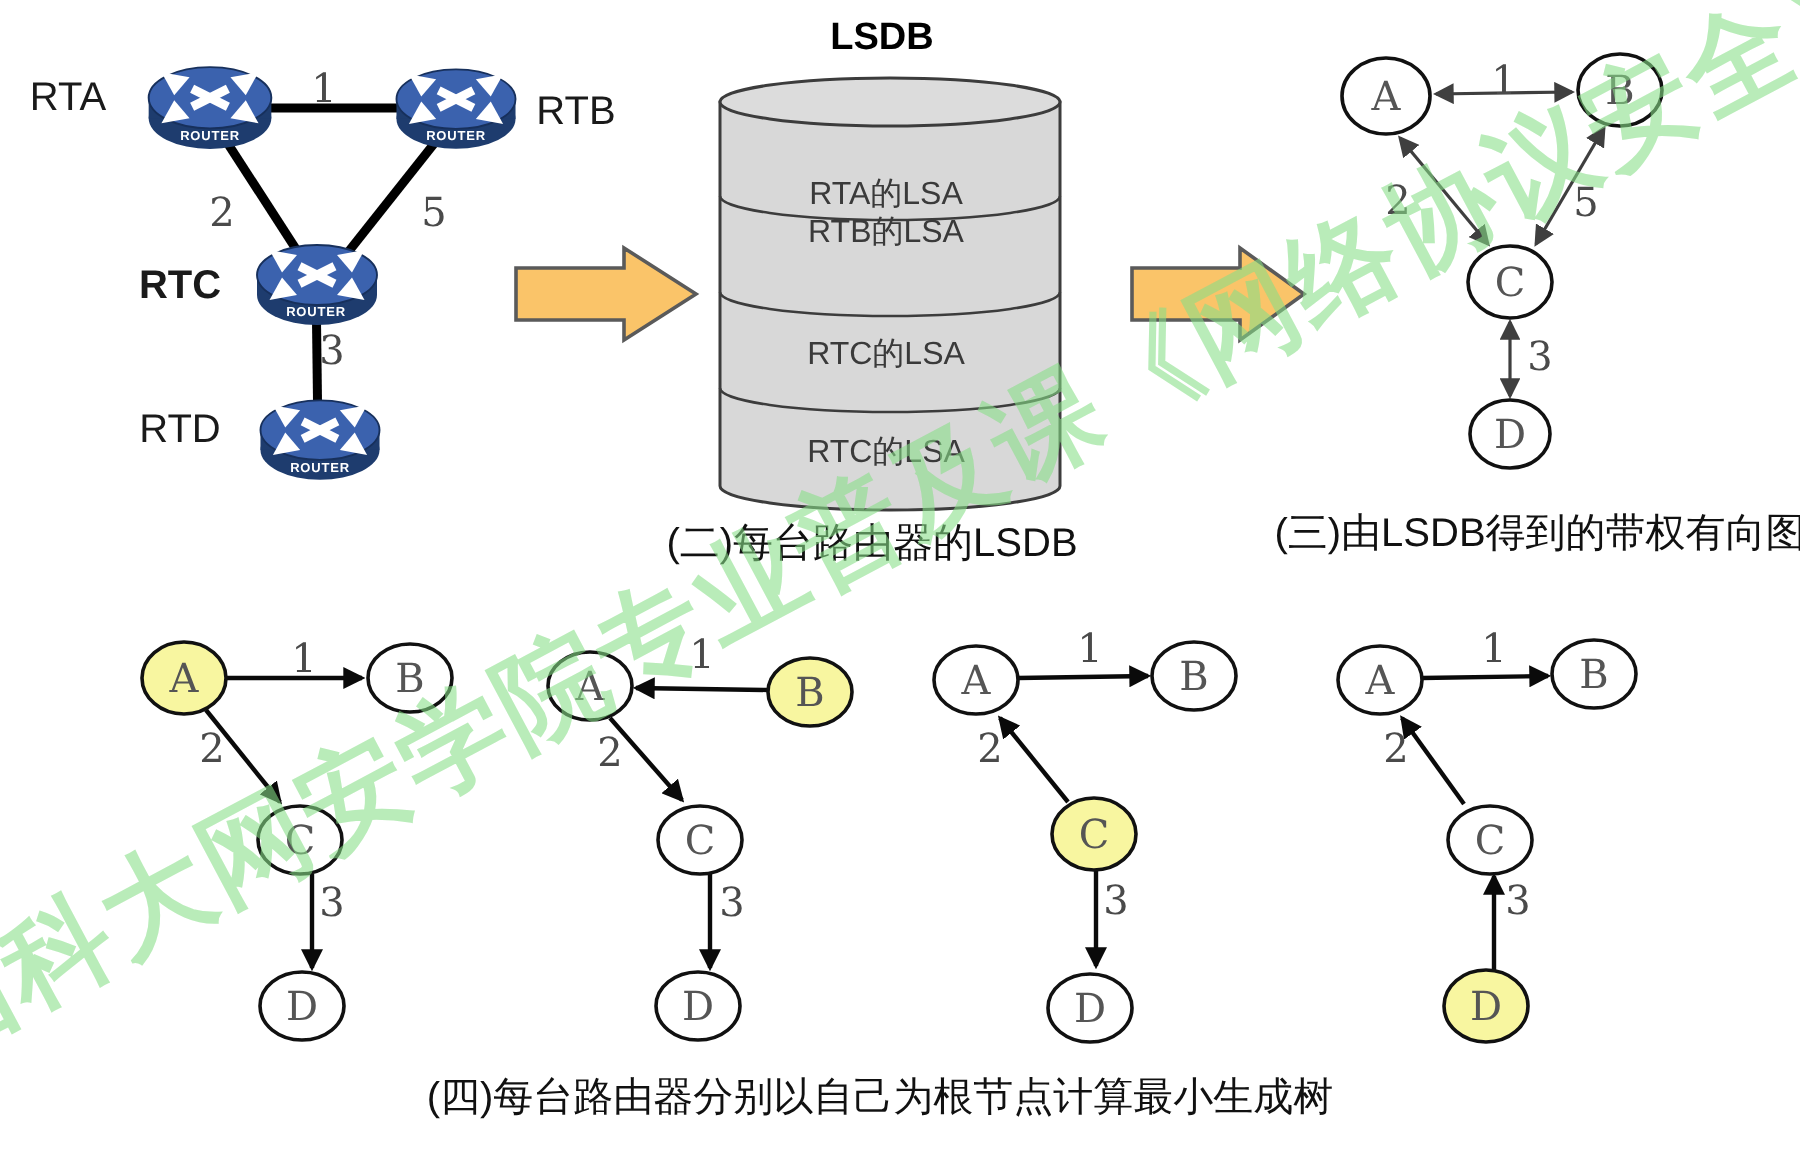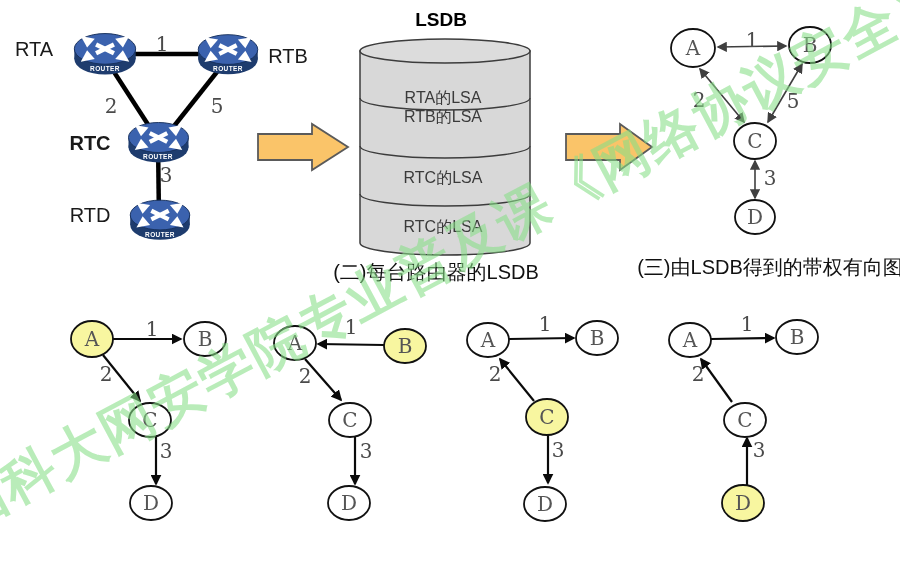--- a/index.html
+++ b/index.html
@@ -190,15 +190,16 @@
   <span class="lbl cost" style="left:558px;top:450px;">3</span>
 
   <span class="lbl node-ltr" style="left:690px;top:340px;">A</span>
   <span class="lbl node-ltr" style="left:797px;top:337px;">B</span>
   <span class="lbl node-ltr" style="left:745px;top:420px;">C</span>
   <span class="lbl node-ltr" style="left:743px;top:503px;">D</span>
   <span class="lbl cost" style="left:747px;top:324px;">1</span>
   <span class="lbl cost" style="left:698px;top:374px;">2</span>
   <span class="lbl cost" style="left:759px;top:450px;">3</span>
 
+  <span class="lbl cap" style="left:440px;top:549px;">(四)每台路由器分别以自己为根节点计算最小生成树</span>
 
   <div class="watermark">国科大网安学院专业普及课《网络协议安全》</div>
 </div>
 
 </body></html>

